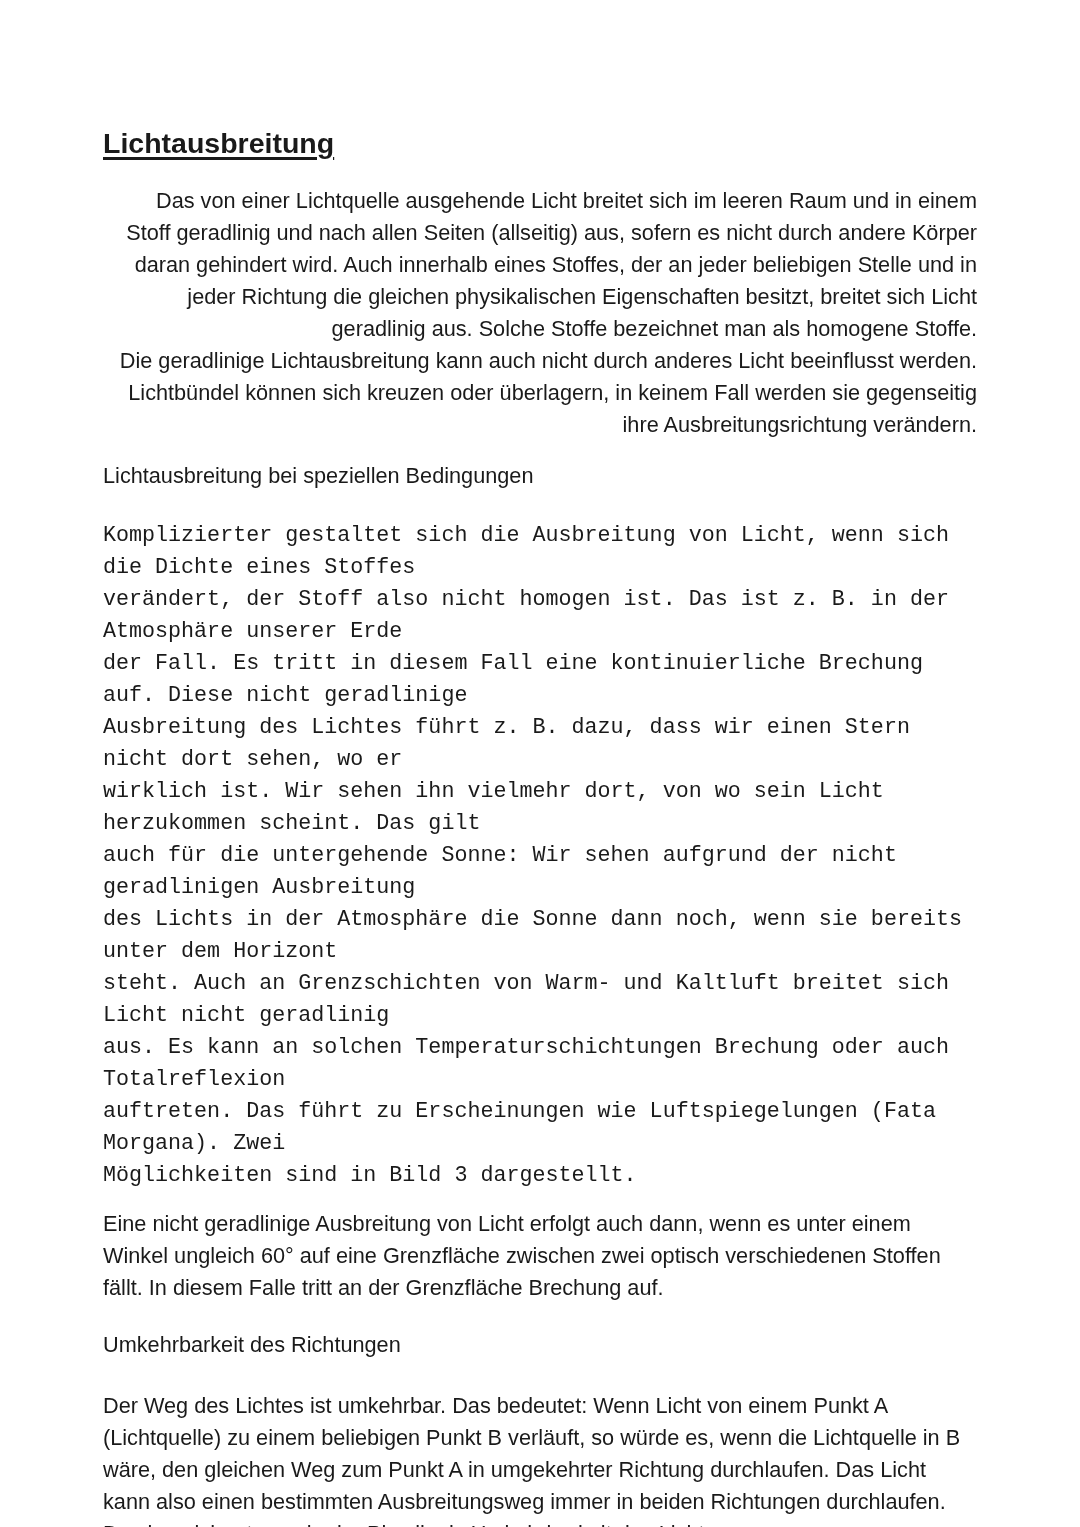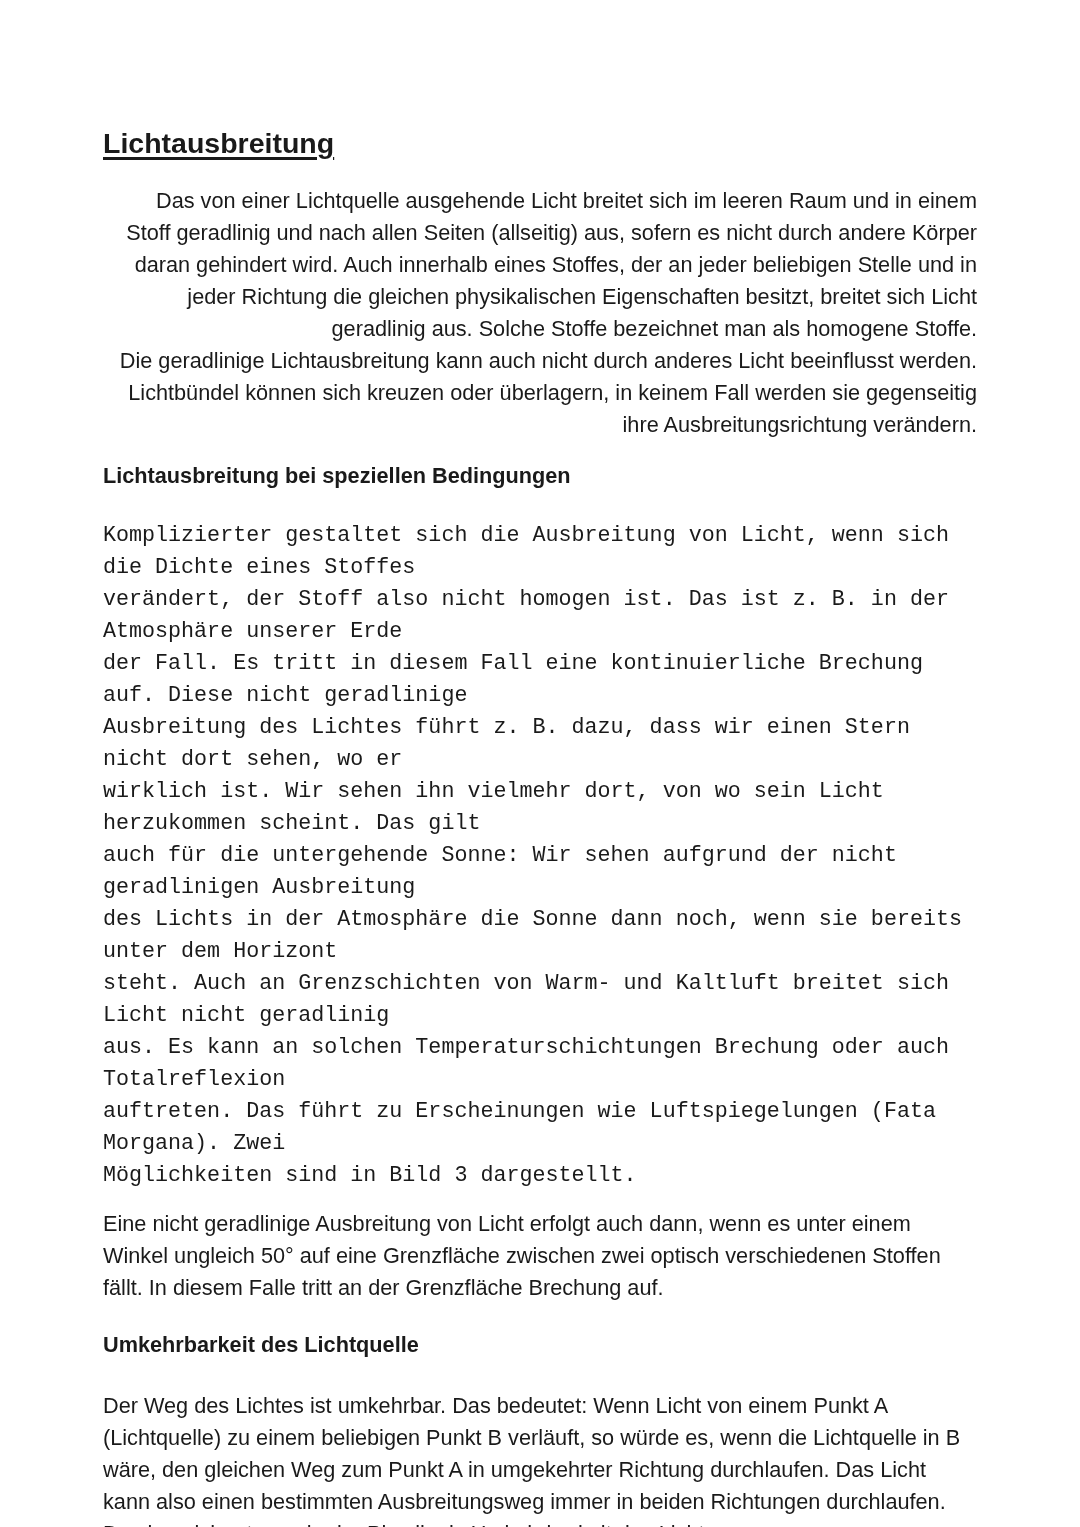--- a/index.html
+++ b/index.html
@@ -37,21 +37,21 @@
     margin: 0;
     font-size: 21.7px;
     line-height: 32px;
     font-weight: normal;
     white-space: pre-line;
   }
   .subheading {
     margin: 0;
     font-size: 21.7px;
     line-height: 32px;
-    font-weight: bold;
+    font-weight: normal;
     white-space: pre-line;
   }
   .mt-p1 { margin-top: 24px; text-align: right; }
   .mt-h2 { margin-top: 19px; }
   .mt-p2 { margin-top: 28px; font-family: Liberation Mono, monospace; }
   .mt-p3 { margin-top: 16px; }
   .mt-h3 { margin-top: 25px; }
   .mt-p4 { margin-top: 29px; }
 </style>
 </head>
@@ -79,24 +79,24 @@
 Ausbreitung des Lichtes führt z. B. dazu, dass wir einen Stern nicht dort sehen, wo er
 wirklich ist. Wir sehen ihn vielmehr dort, von wo sein Licht herzukommen scheint. Das gilt
 auch für die untergehende Sonne: Wir sehen aufgrund der nicht geradlinigen Ausbreitung
 des Lichts in der Atmosphäre die Sonne dann noch, wenn sie bereits unter dem Horizont
 steht. Auch an Grenzschichten von Warm- und Kaltluft breitet sich Licht nicht geradlinig
 aus. Es kann an solchen Temperaturschichtungen Brechung oder auch Totalreflexion
 auftreten. Das führt zu Erscheinungen wie Luftspiegelungen (Fata Morgana). Zwei
 Möglichkeiten sind in Bild 3 dargestellt.</p>
 
     <p class="para mt-p3">Eine nicht geradlinige Ausbreitung von Licht erfolgt auch dann, wenn es unter einem
-Winkel ungleich 50° auf eine Grenzfläche zwischen zwei optisch verschiedenen Stoffen
+Winkel ungleich 60° auf eine Grenzfläche zwischen zwei optisch verschiedenen Stoffen
 fällt. In diesem Falle tritt an der Grenzfläche Brechung auf.</p>
 
-    <h2 class="subheading mt-h3">Umkehrbarkeit des Lichtquelle</h2>
+    <h2 class="subheading mt-h3">Umkehrbarkeit des Richtungen</h2>
 
     <p class="para mt-p4">Der Weg des Lichtes ist umkehrbar. Das bedeutet: Wenn Licht von einem Punkt A
 (Lichtquelle) zu einem beliebigen Punkt B verläuft, so würde es, wenn die Lichtquelle in B
 wäre, den gleichen Weg zum Punkt A in umgekehrter Richtung durchlaufen. Das Licht
 kann also einen bestimmten Ausbreitungsweg immer in beiden Richtungen durchlaufen.
 Das bezeichnet man in der Physik als Umkehrbarkeit des Lichtweges.
 Diese Eigenschaft kann man bei Konstruktionsaufgaben zum Strahlenverlauf in optischen
 Geräten nutzen. Ist man zunächst nicht in der Lage, den richtigen Strahlenverlauf vom
 Gegenstand zum Bild zu konstruieren, darf man die Aufgabe auch in umgekehrter
 Richtung angehen: Man versucht dann, die Aufgabe ausgehend vom Bild oder vom

